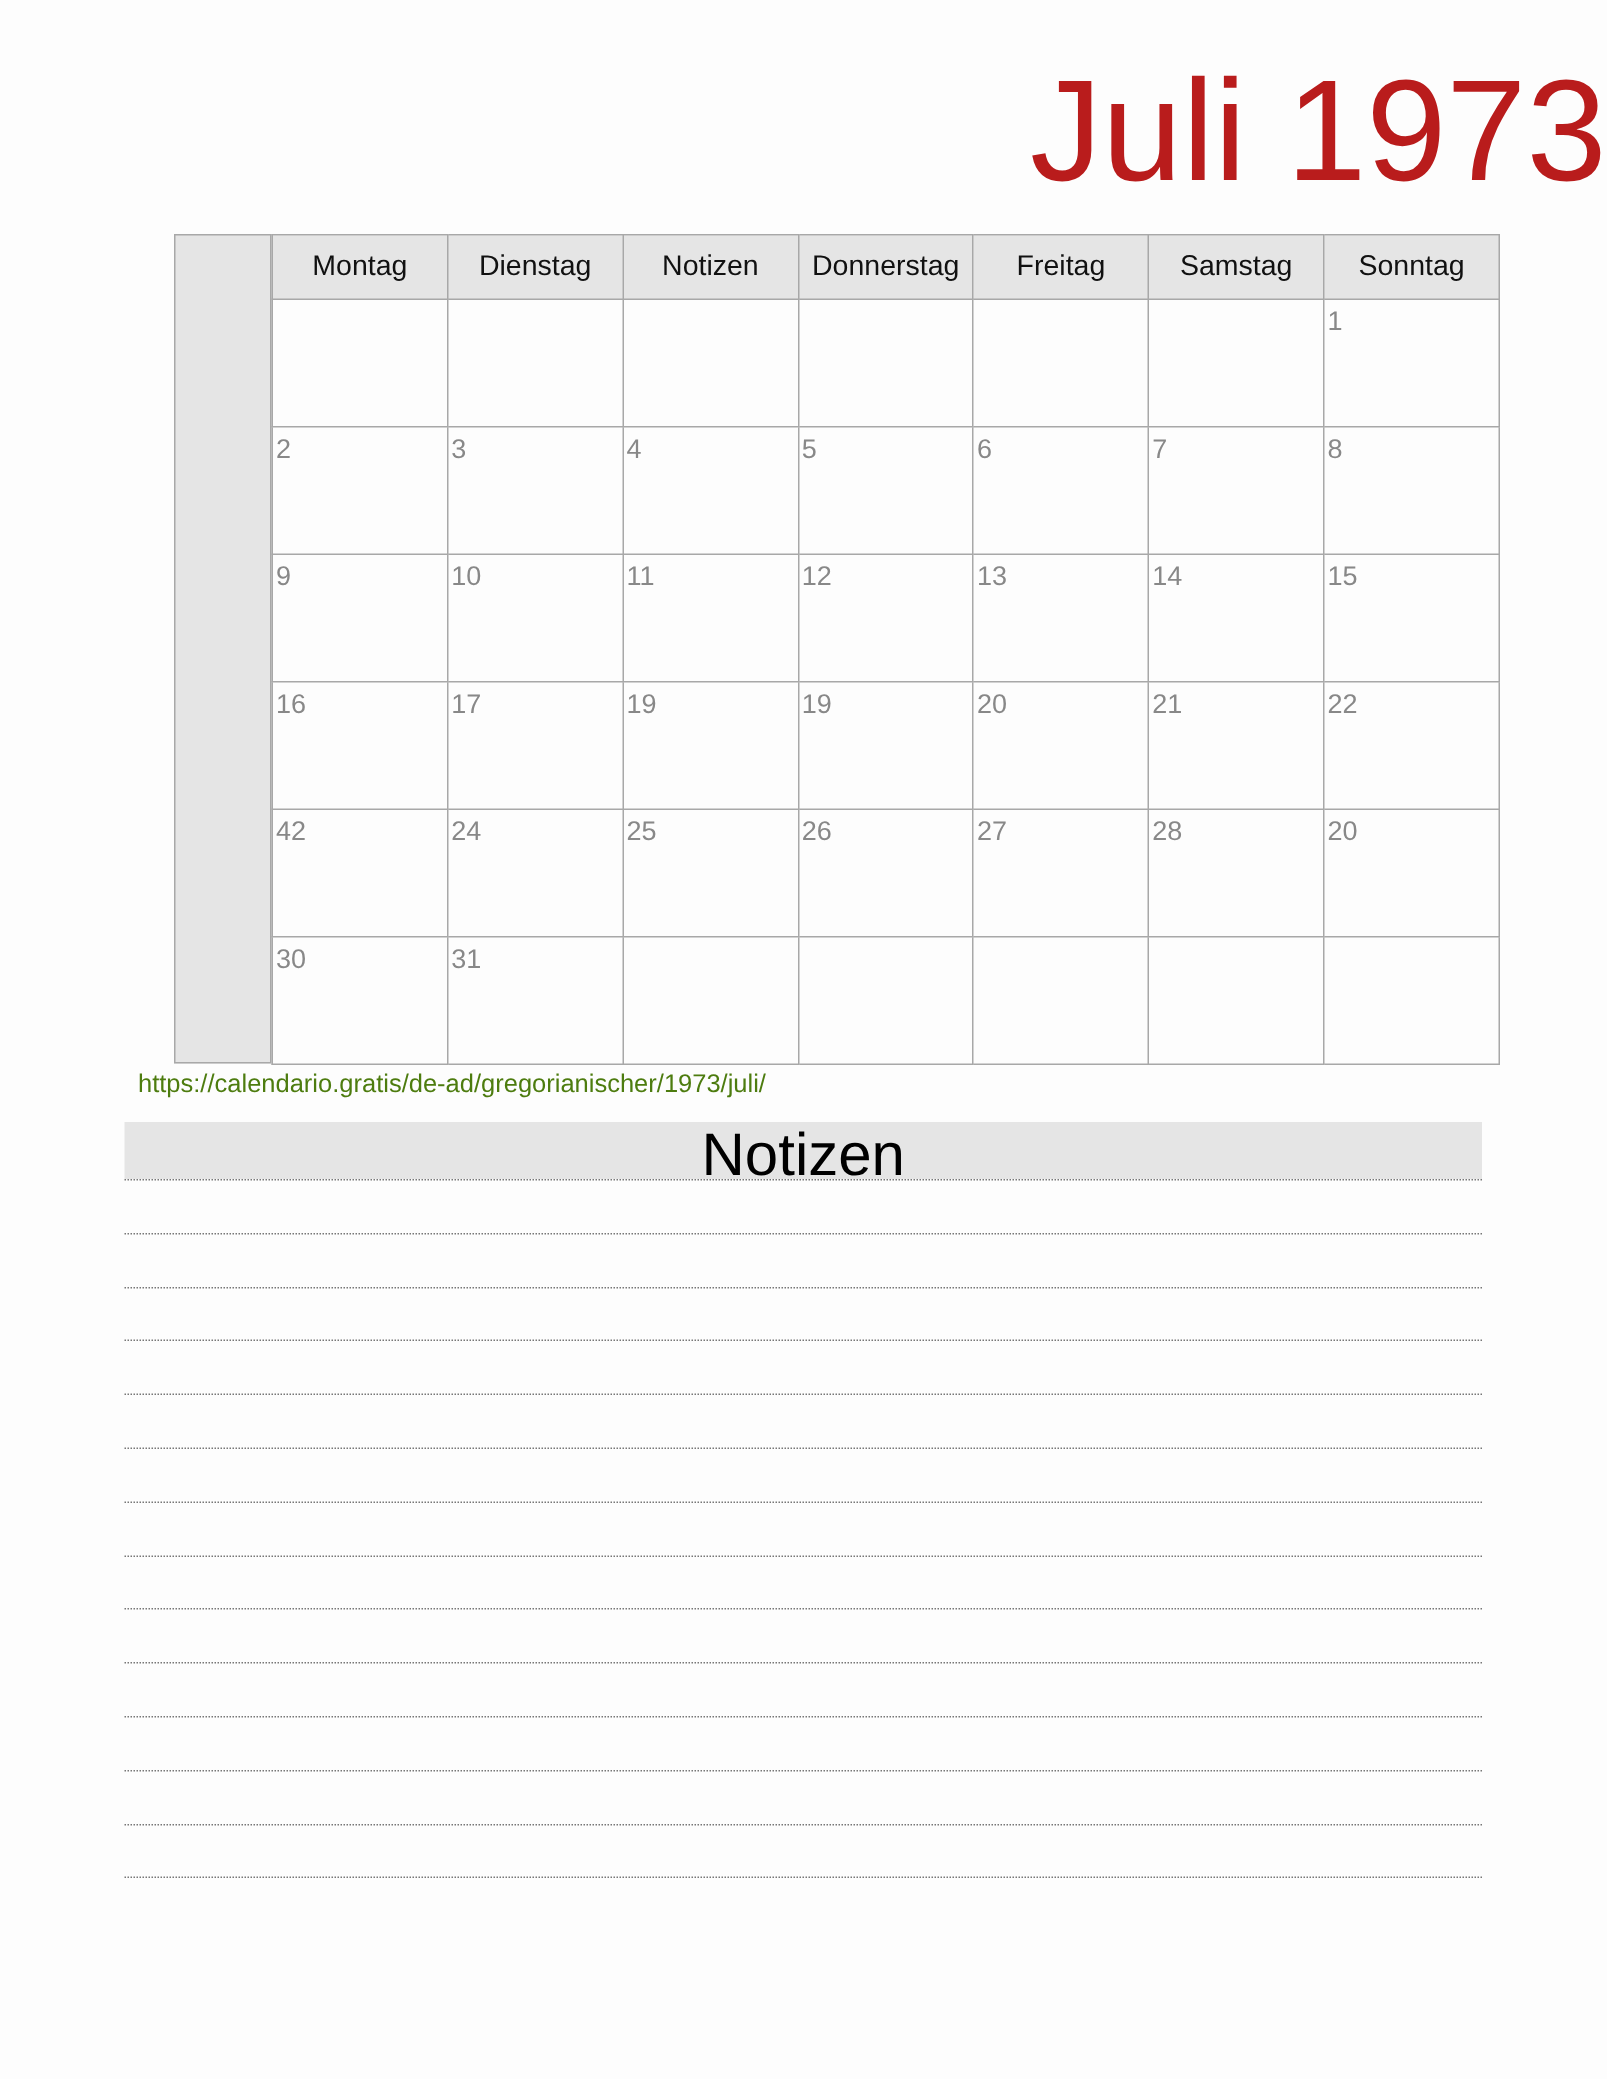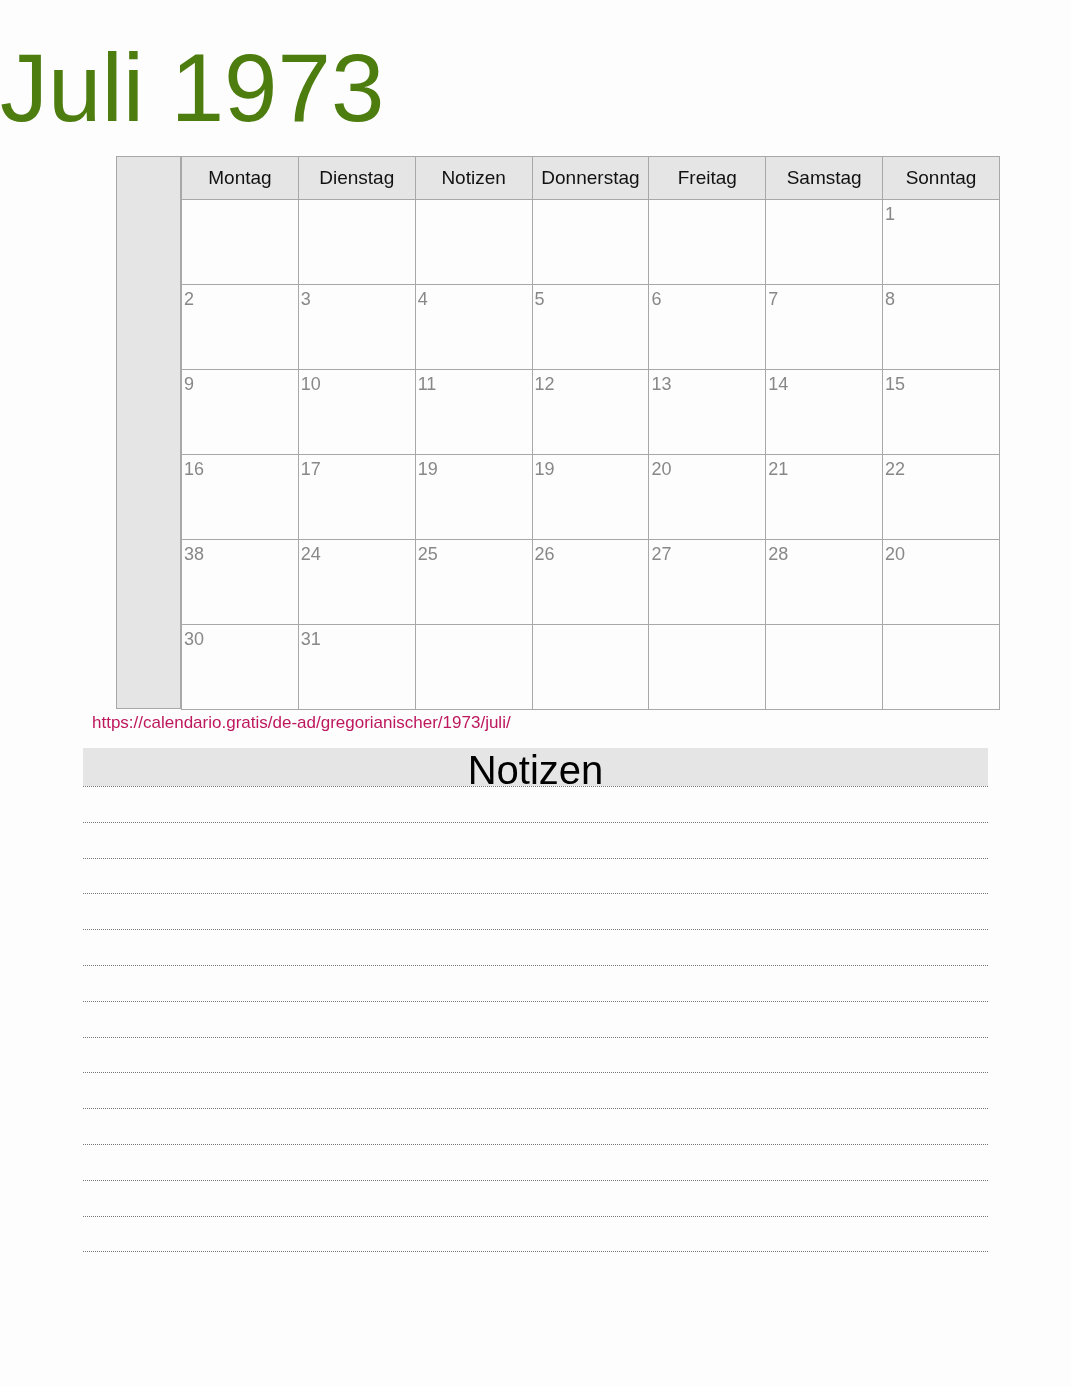--- a/index.html
+++ b/index.html
@@ -1,24 +1,24 @@
 <!DOCTYPE html>
 <html><head>
 <meta charset="utf-8">
 <style>
   html, body { margin:0; padding:0; }
   body { width:1071px; height:1386px; background:#fdfdfd; position:relative; overflow:hidden; font-family:"Liberation Sans", sans-serif; }
-  .title { position:absolute; left:0; top:38px; width:1071px; text-align:left; font-size:96px; line-height:100px; color:#4d7c0f; }
+  .title { position:absolute; left:0; top:38px; width:1071px; text-align:right; font-size:96px; line-height:100px; color:#b91c1c; }
   .cal { position:absolute; left:92px; top:156px; width:884px; height:553px;margin-left:24px; }
   .weekcol { position:absolute; left:0; top:0; width:65px; height:553px; background:#e5e5e5; border:1px solid #a8a8a8; box-sizing:border-box; }
   .grid { position:absolute; left:65px; top:0; width:819px; height:553px; border-collapse:collapse; table-layout:fixed; }
   .grid th { height:42px; background:#e5e5e5; border:1px solid #a8a8a8; font-weight:normal; font-size:19px; color:#111; padding:0; }
   .grid td { height:84px; border:1px solid #a8a8a8; vertical-align:top; padding:0; background:#fdfdfd; }
   .grid td span { display:block; font-size:18px; color:#888; padding:4px 0 0 2px; }
-  .url { position:absolute; left:92px; top:713px; font-size:17px; color:#be185d; }
+  .url { position:absolute; left:92px; top:713px; font-size:17px; color:#4d7c0f; }
   .notes-head { position:absolute; left:83px; top:748px; width:905px; height:38px; background:#e5e5e5; text-align:center; font-size:40px; line-height:44px; color:#000; }
   .line { position:absolute; left:83px; width:905px; height:0; border-top:1px dotted #777; }
 </style>
 </head>
 <body>
 
 <div class="title">Juli 1973</div>
 
 <div class="cal">
   <div class="weekcol"></div>
@@ -122,21 +122,21 @@
           </td>
           <td>
             <span>21</span>
           </td>
           <td>
             <span>22</span>
           </td>
         </tr>
         <tr>
           <td>
-            <span>38</span>
+            <span>42</span>
           </td>
           <td>
             <span>24</span>
           </td>
           <td>
             <span>25</span>
           </td>
           <td>
             <span>26</span>
           </td>

